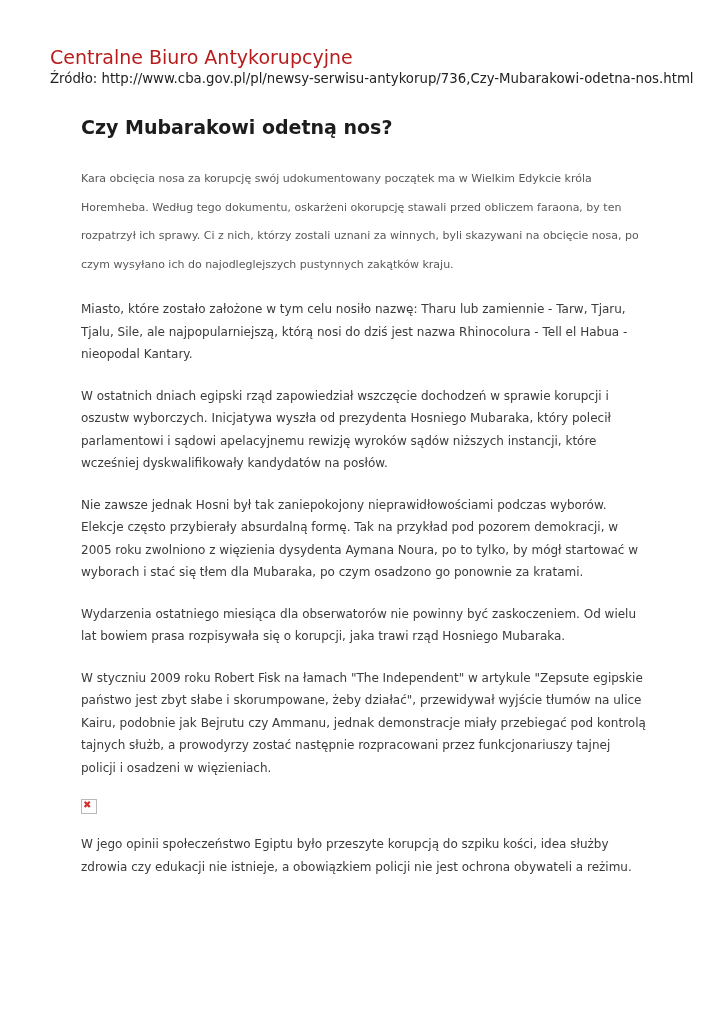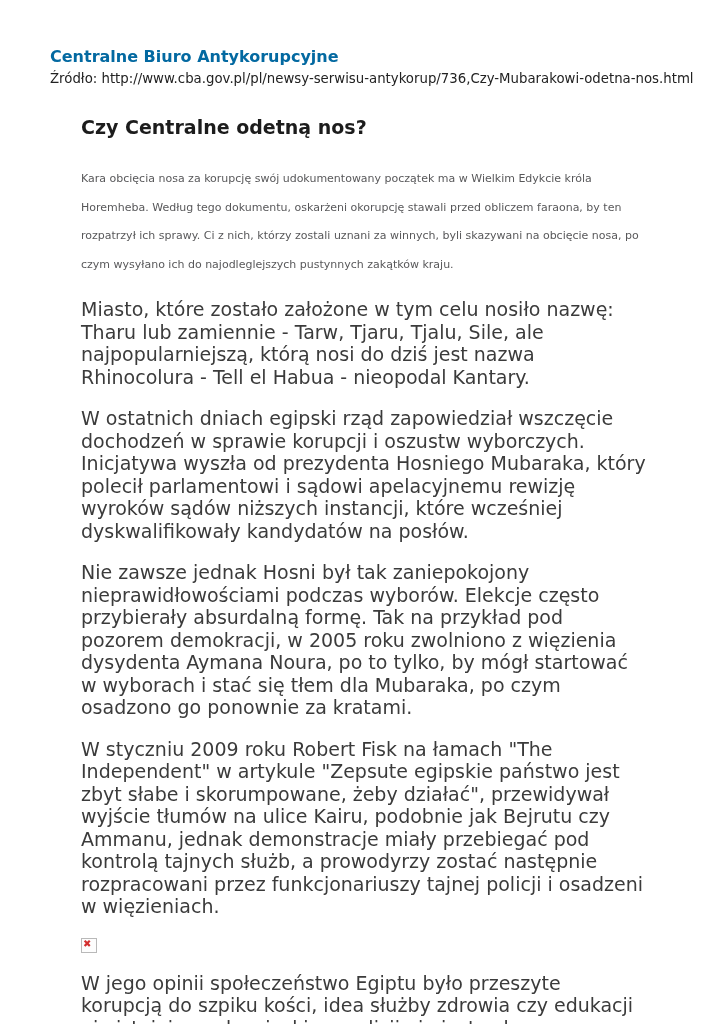--- a/index.html
+++ b/index.html
@@ -8,23 +8,23 @@
     width: 725px;
     height: 1024px;
     overflow: hidden;
     font-family: "DejaVu Sans", "Liberation Sans", sans-serif;
     -webkit-font-smoothing: antialiased;
   }
   .page {
     padding: 45px 50px 0 50px;
   }
   .site-title {
-    font-size: 16px;
-    font-weight: bold;
-    color: #0369a1;
+    font-size: 19px;
+    font-weight: normal;
+    color: #b91c1c;
     line-height: 24px;
   }
   .meta {
     margin-top: 0;
     font-size: 13.3px;
     line-height: 19px;
     color: #222222;
   }
   .meta div {
     white-space: nowrap;
@@ -41,21 +41,21 @@
     line-height: 24px;
   }
   .lead {
     margin-top: 26px;
     font-size: 11px;
     line-height: 28.5px;
     color: #58585a;
   }
   .body-p {
     margin-top: 19px;
-    font-size: 19px;
+    font-size: 12px;
     line-height: 22.5px;
     color: #3b3b3b;
   }
   .broken-img {
     margin-top: 20px;
     width: 16px;
     height: 15px;
     border: 1px solid #b9b9b9;
     background: #fdfdfd;
     position: relative;
@@ -76,30 +76,31 @@
 <div class="page">
 
   <header>
     <h1 class="site-title">Centralne Biuro Antykorupcyjne</h1>
     <div class="meta">
       <div>Źródło: http://www.cba.gov.pl/pl/newsy-serwisu-antykorup/736,Czy-Mubarakowi-odetna-nos.html</div>
     </div>
   </header>
 
   <article class="article">
-    <h2 class="article-title">Czy Centralne odetną nos?</h2>
+    <h2 class="article-title">Czy Mubarakowi odetną nos?</h2>
 
     <p class="lead">Kara obcięcia nosa za korupcję swój udokumentowany początek ma w Wielkim Edykcie króla Horemheba. Według tego dokumentu, oskarżeni okorupcję stawali przed obliczem faraona, by ten rozpatrzył ich sprawy. Ci z nich, którzy zostali uznani za winnych, byli skazywani na obcięcie nosa, po czym wysyłano ich do najodleglejszych pustynnych zakątków kraju.</p>
 
     <p class="body-p">Miasto, które zostało założone w tym celu nosiło nazwę: Tharu lub zamiennie - Tarw, Tjaru, Tjalu, Sile, ale najpopularniejszą, którą nosi do dziś jest nazwa Rhinocolura - Tell el Habua - nieopodal Kantary.</p>
 
     <p class="body-p">W ostatnich dniach egipski rząd zapowiedział wszczęcie dochodzeń w sprawie korupcji i oszustw wyborczych. Inicjatywa wyszła od prezydenta Hosniego Mubaraka, który polecił parlamentowi i sądowi apelacyjnemu rewizję wyroków sądów niższych instancji, które wcześniej dyskwalifikowały kandydatów na posłów.</p>
 
     <p class="body-p">Nie zawsze jednak Hosni był tak zaniepokojony nieprawidłowościami podczas wyborów. Elekcje często przybierały absurdalną formę. Tak na przykład pod pozorem demokracji, w 2005 roku zwolniono z więzienia dysydenta Aymana Noura, po to tylko, by mógł startować w wyborach i stać się tłem dla Mubaraka, po czym osadzono go ponownie za kratami.</p>
 
+    <p class="body-p">Wydarzenia ostatniego miesiąca dla obserwatorów nie powinny być zaskoczeniem. Od wielu lat bowiem prasa rozpisywała się o korupcji, jaka trawi rząd Hosniego Mubaraka.</p>
 
     <p class="body-p">W styczniu 2009 roku Robert Fisk na łamach "The Independent" w artykule "Zepsute egipskie państwo jest zbyt słabe i skorumpowane, żeby działać", przewidywał wyjście tłumów na ulice Kairu, podobnie jak Bejrutu czy Ammanu, jednak demonstracje miały przebiegać pod kontrolą tajnych służb, a prowodyrzy zostać następnie rozpracowani przez funkcjonariuszy tajnej policji i osadzeni w więzieniach.</p>
 
     <div class="broken-img">
       <span class="x">✖</span>
     </div>
 
     <p class="body-p">W jego opinii społeczeństwo Egiptu było przeszyte korupcją do szpiku kości, idea służby zdrowia czy edukacji nie istnieje, a obowiązkiem policji nie jest ochrona obywateli a reżimu.</p>
 
   </article>

